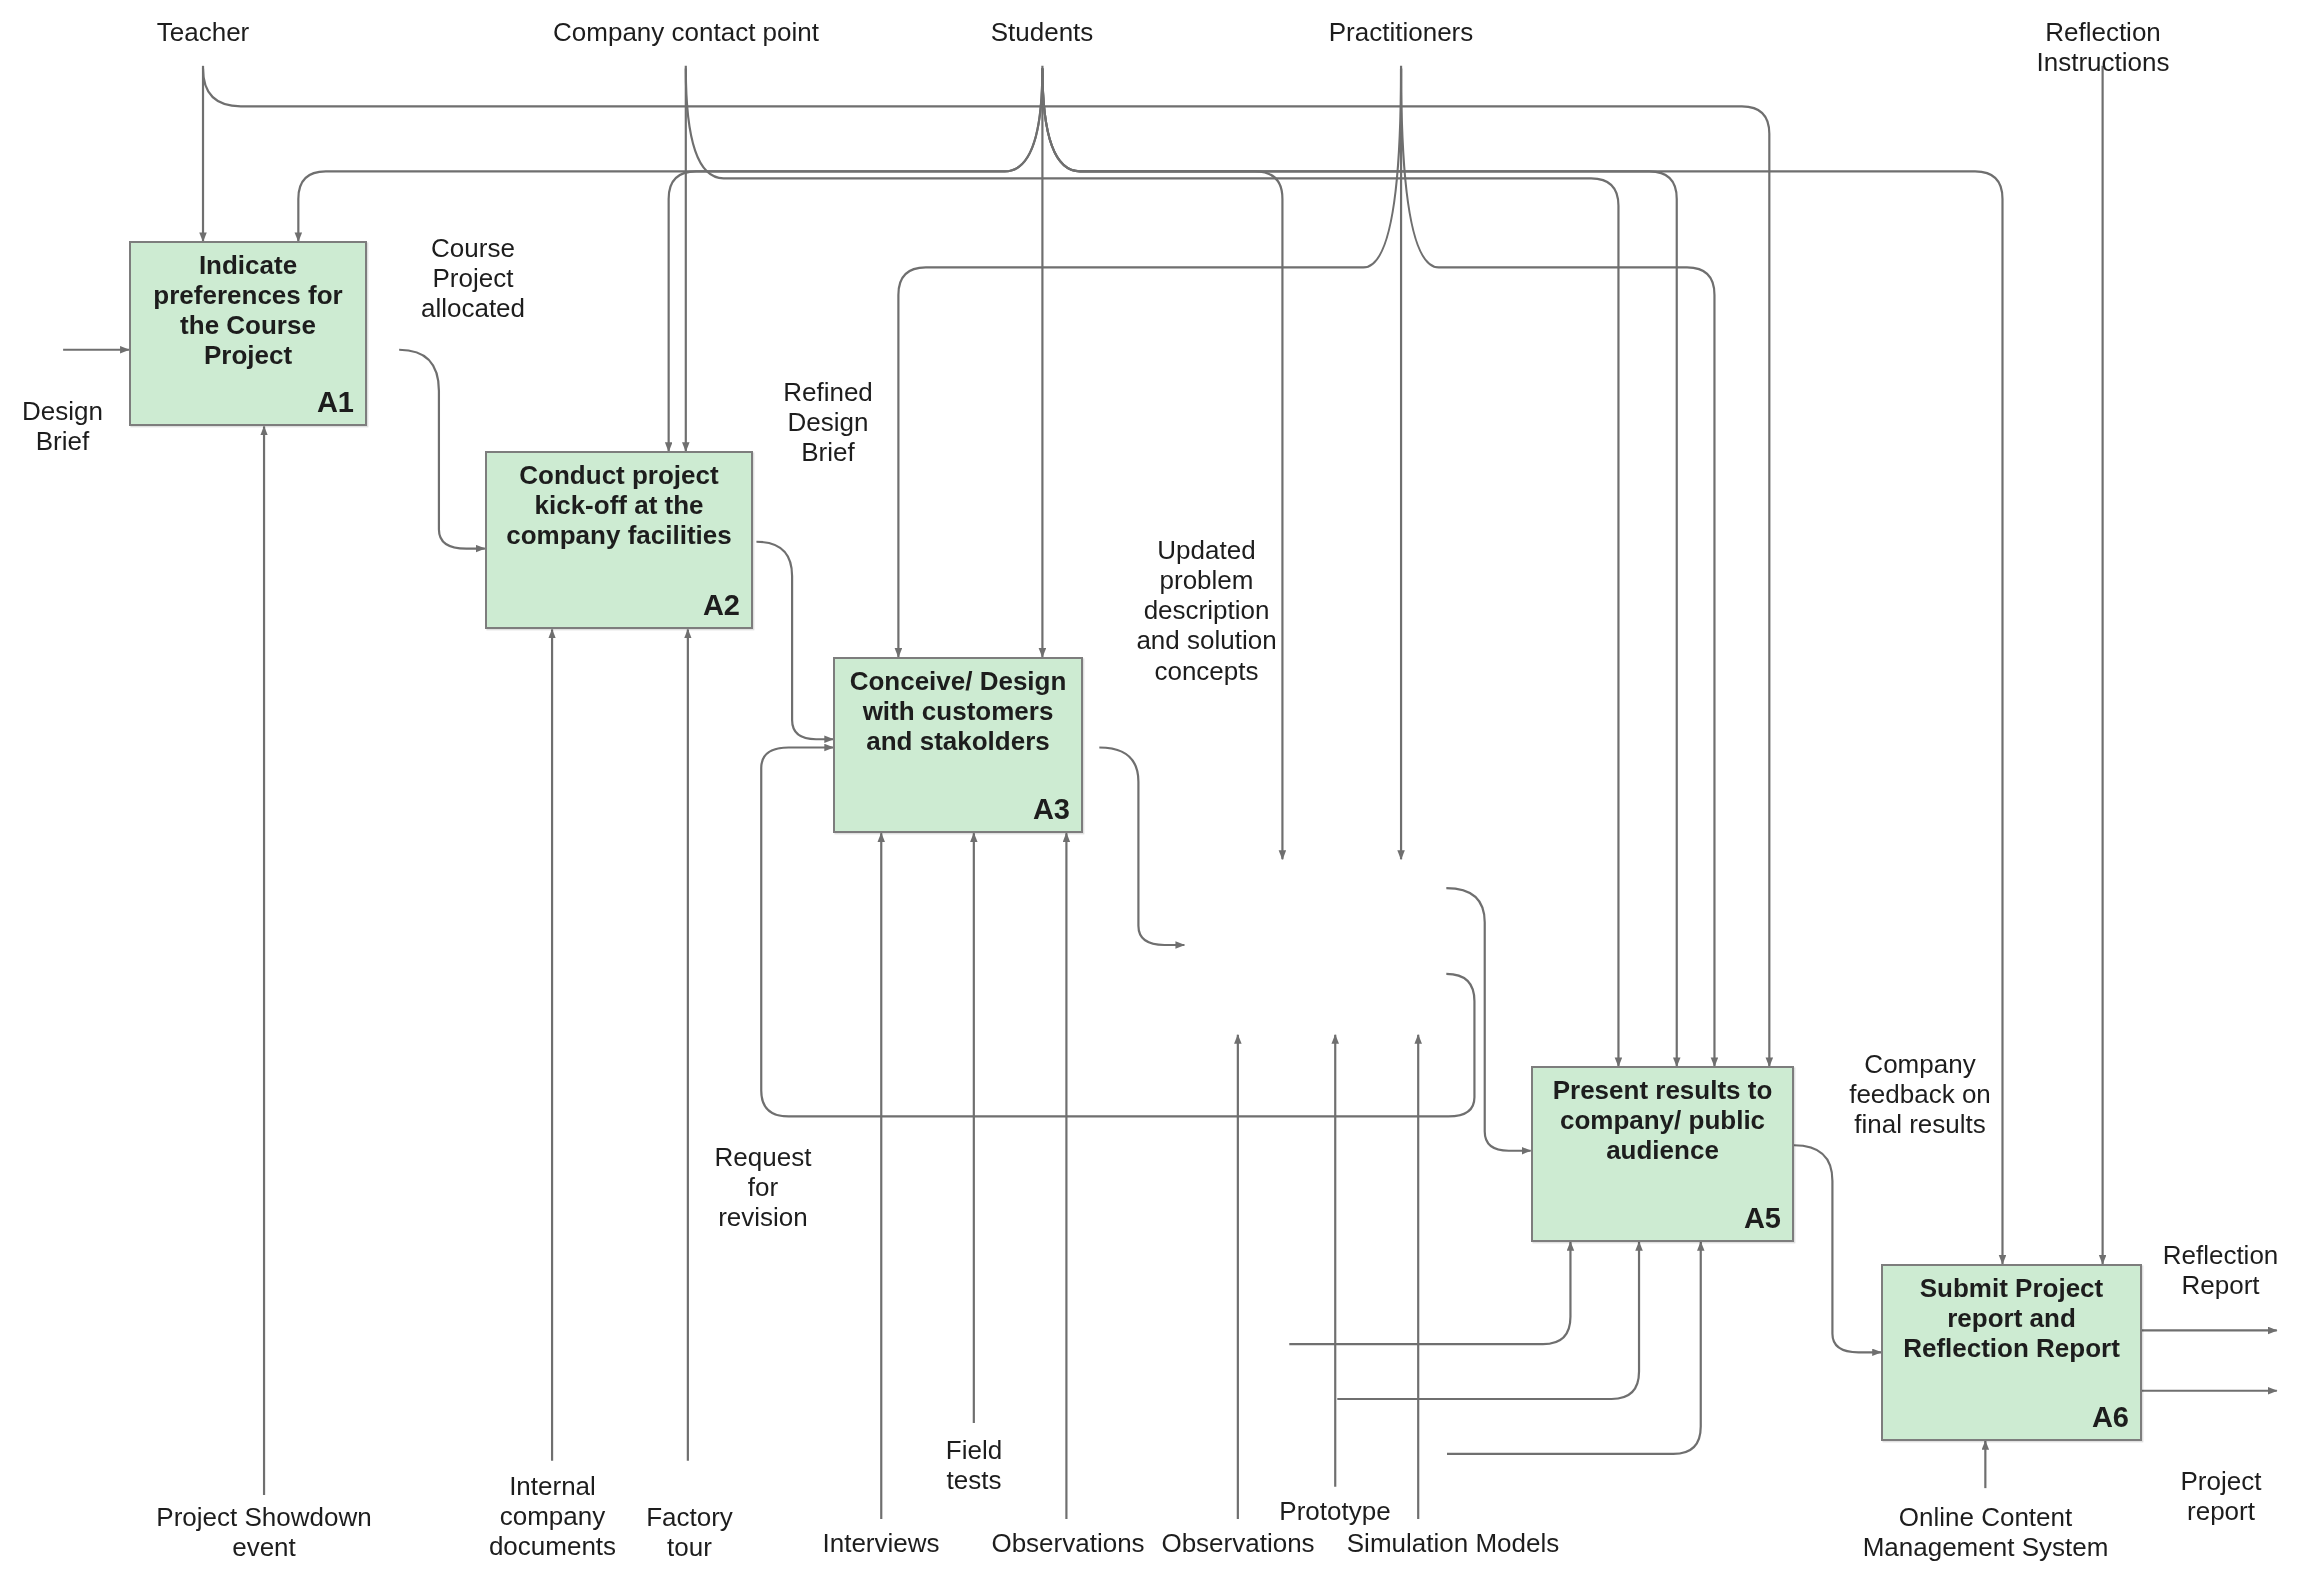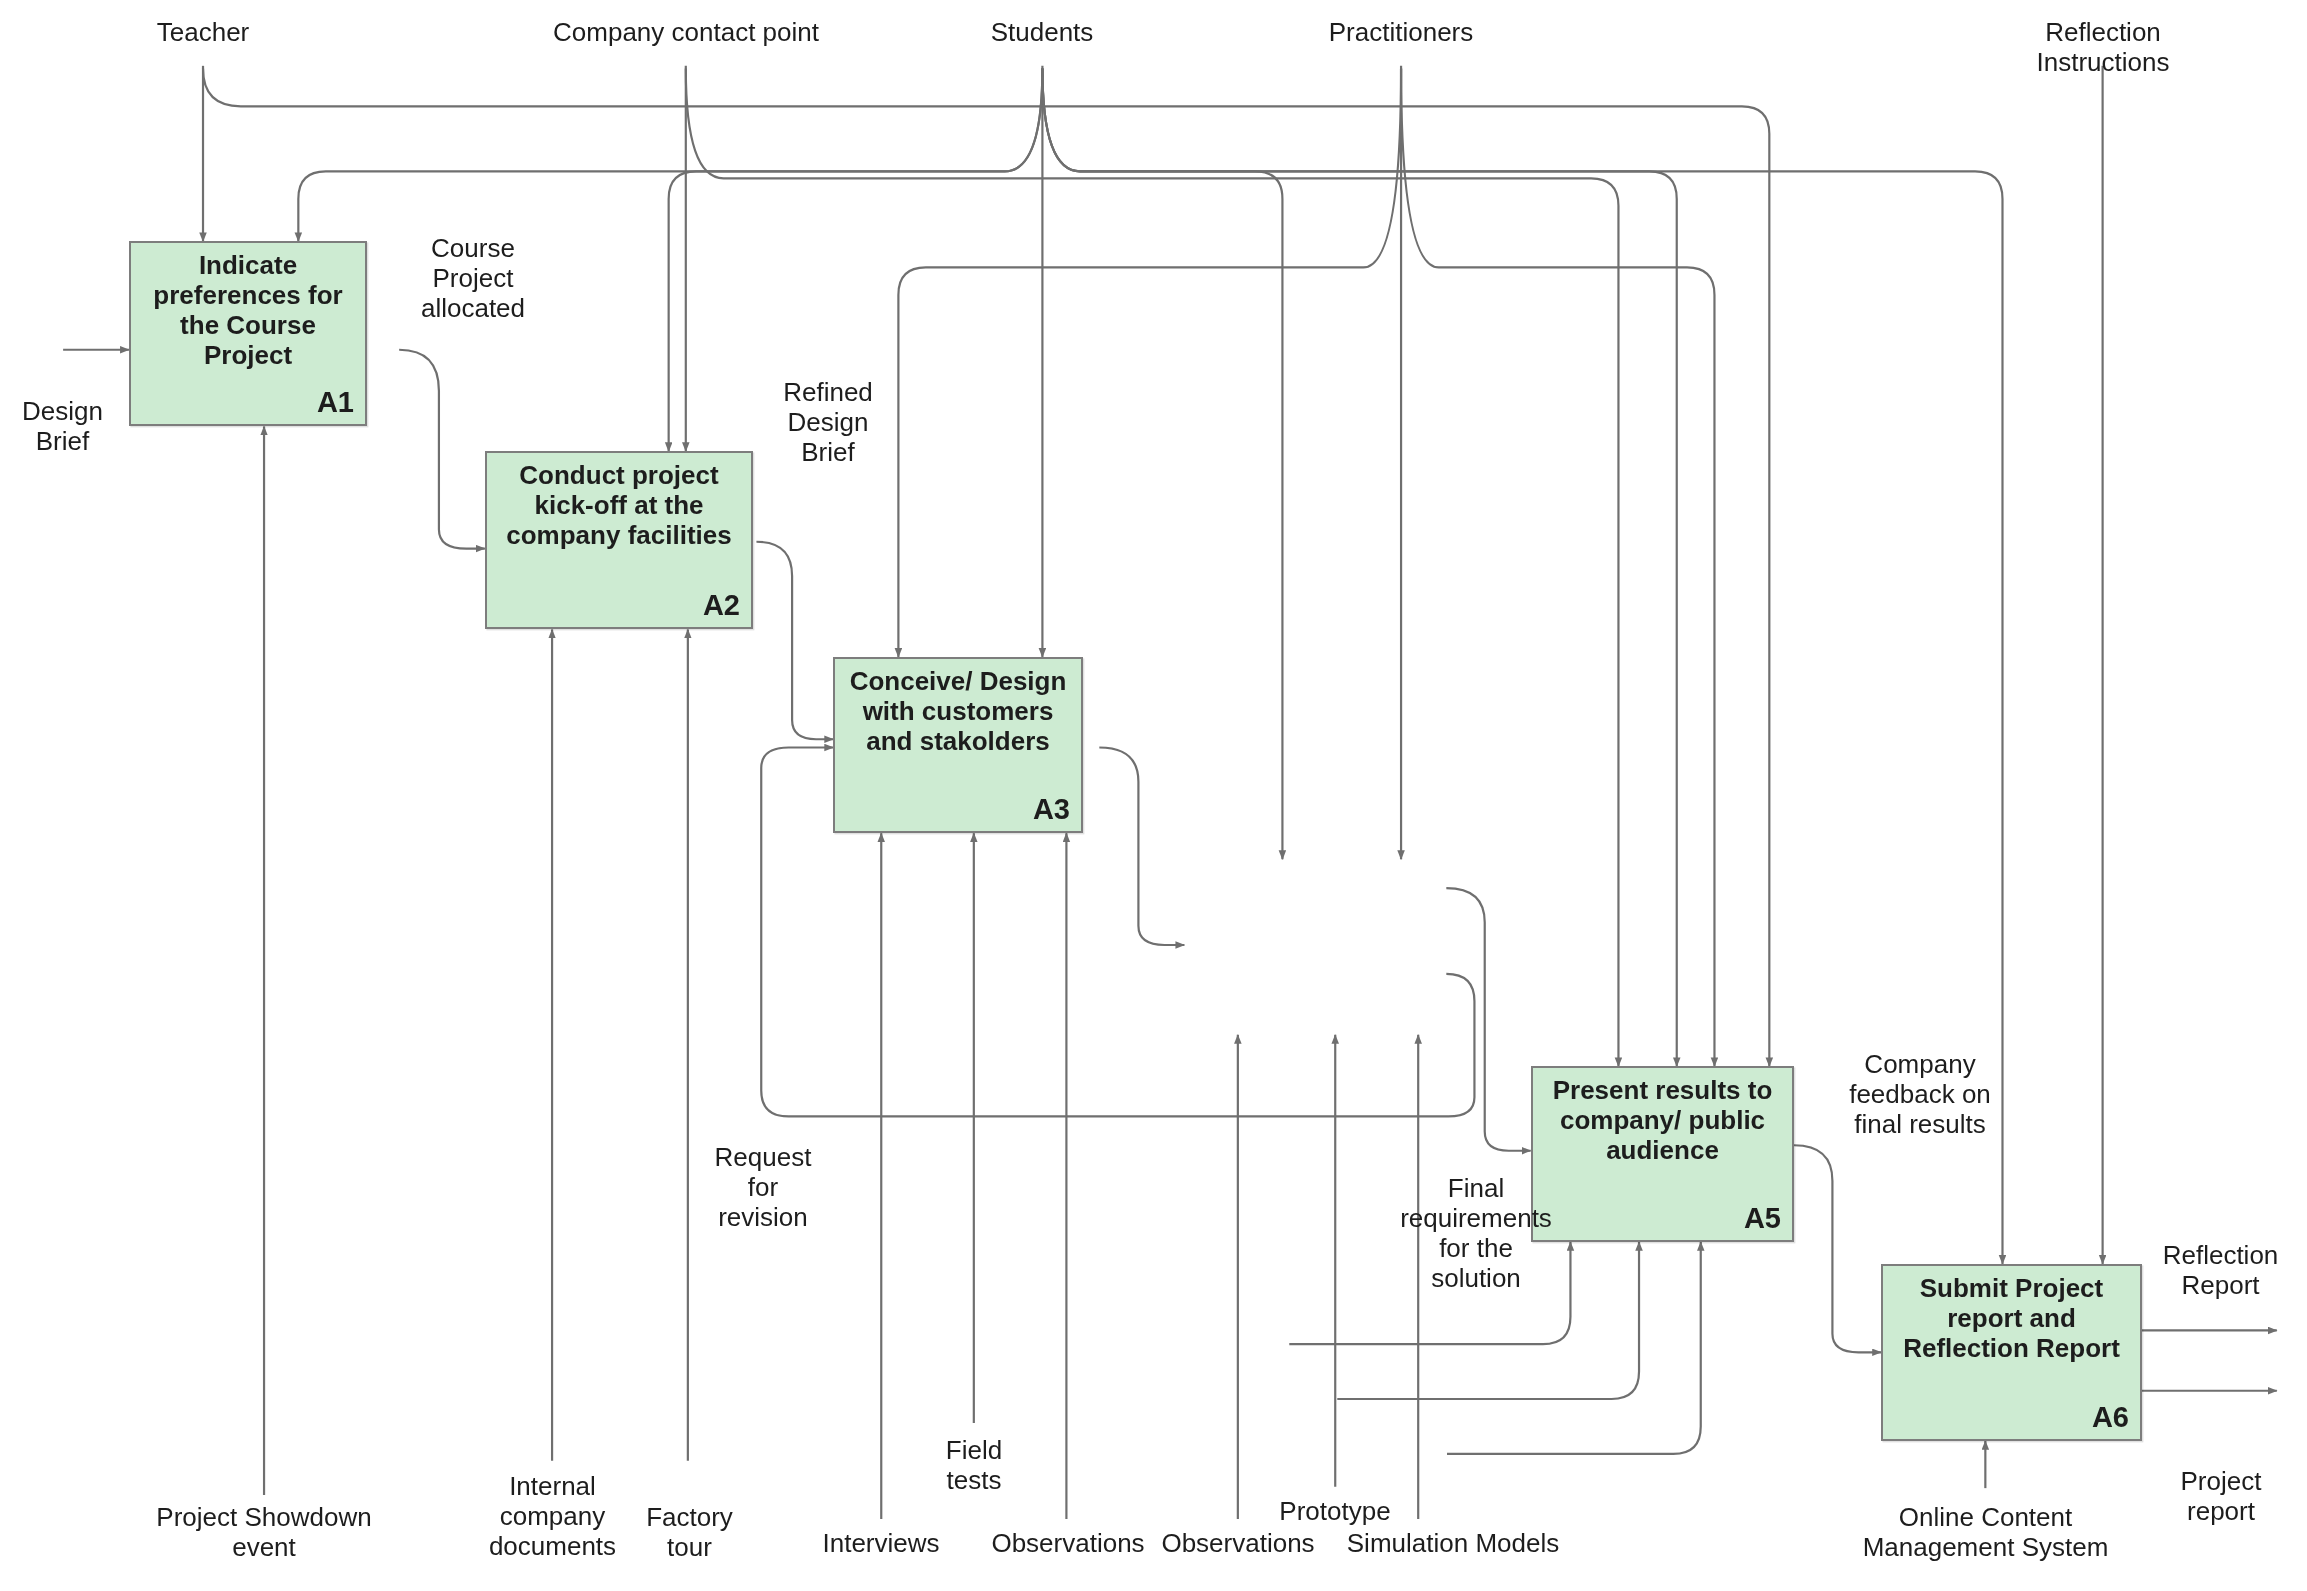--- a/index.html
+++ b/index.html
@@ -121,20 +121,20 @@
   <div class="lbl" style="left:974px;top:1435px;width:110px;margin-left:-55px;transform:none;">Field<br>tests</div>
   <div class="lbl" style="left:1068px;top:1528px;">Observations</div>
   <div class="lbl" style="left:1238px;top:1528px;">Observations</div>
   <div class="lbl" style="left:1335px;top:1496px;">Prototype</div>
   <div class="lbl" style="left:1453px;top:1528px;">Simulation Models</div>
   <div class="lbl" style="left:1985px;top:1502px;width:295px;margin-left:-147px;transform:none;">Online Content<br>Management System</div>
 
   <div class="lbl" style="left:63px;top:396px;width:137px;margin-left:-69px;transform:none;">Design<br>Brief</div>
   <div class="lbl" style="left:473px;top:233px;width:158px;margin-left:-79px;transform:none;">Course<br>Project<br>allocated</div>
   <div class="lbl" style="left:828px;top:377px;width:144px;margin-left:-72px;transform:none;">Refined<br>Design<br>Brief</div>
+  <div class="lbl" style="left:1207px;top:535px;width:185px;margin-left:-93px;transform:none;">Updated<br>problem<br>description<br>and solution<br>concepts</div>
   <div class="lbl" style="left:763px;top:1142px;width:158px;margin-left:-79px;transform:none;">Request<br>for<br>revision</div>
-  <div class="lbl" style="left:1476px;top:1173px;width:192px;margin-left:-96px;transform:none;">Final<br>requirements<br>for the<br>solution</div>
   <div class="lbl" style="left:1920px;top:1049px;width:206px;margin-left:-103px;transform:none;">Company<br>feedback on<br>final results</div>
   <div class="lbl" style="left:2221px;top:1240px;width:171px;margin-left:-86px;transform:none;">Reflection<br>Report</div>
   <div class="lbl" style="left:2221px;top:1466px;width:158px;margin-left:-79px;transform:none;">Project<br>report</div>
 
 </div>
 
 
 </body></html>

